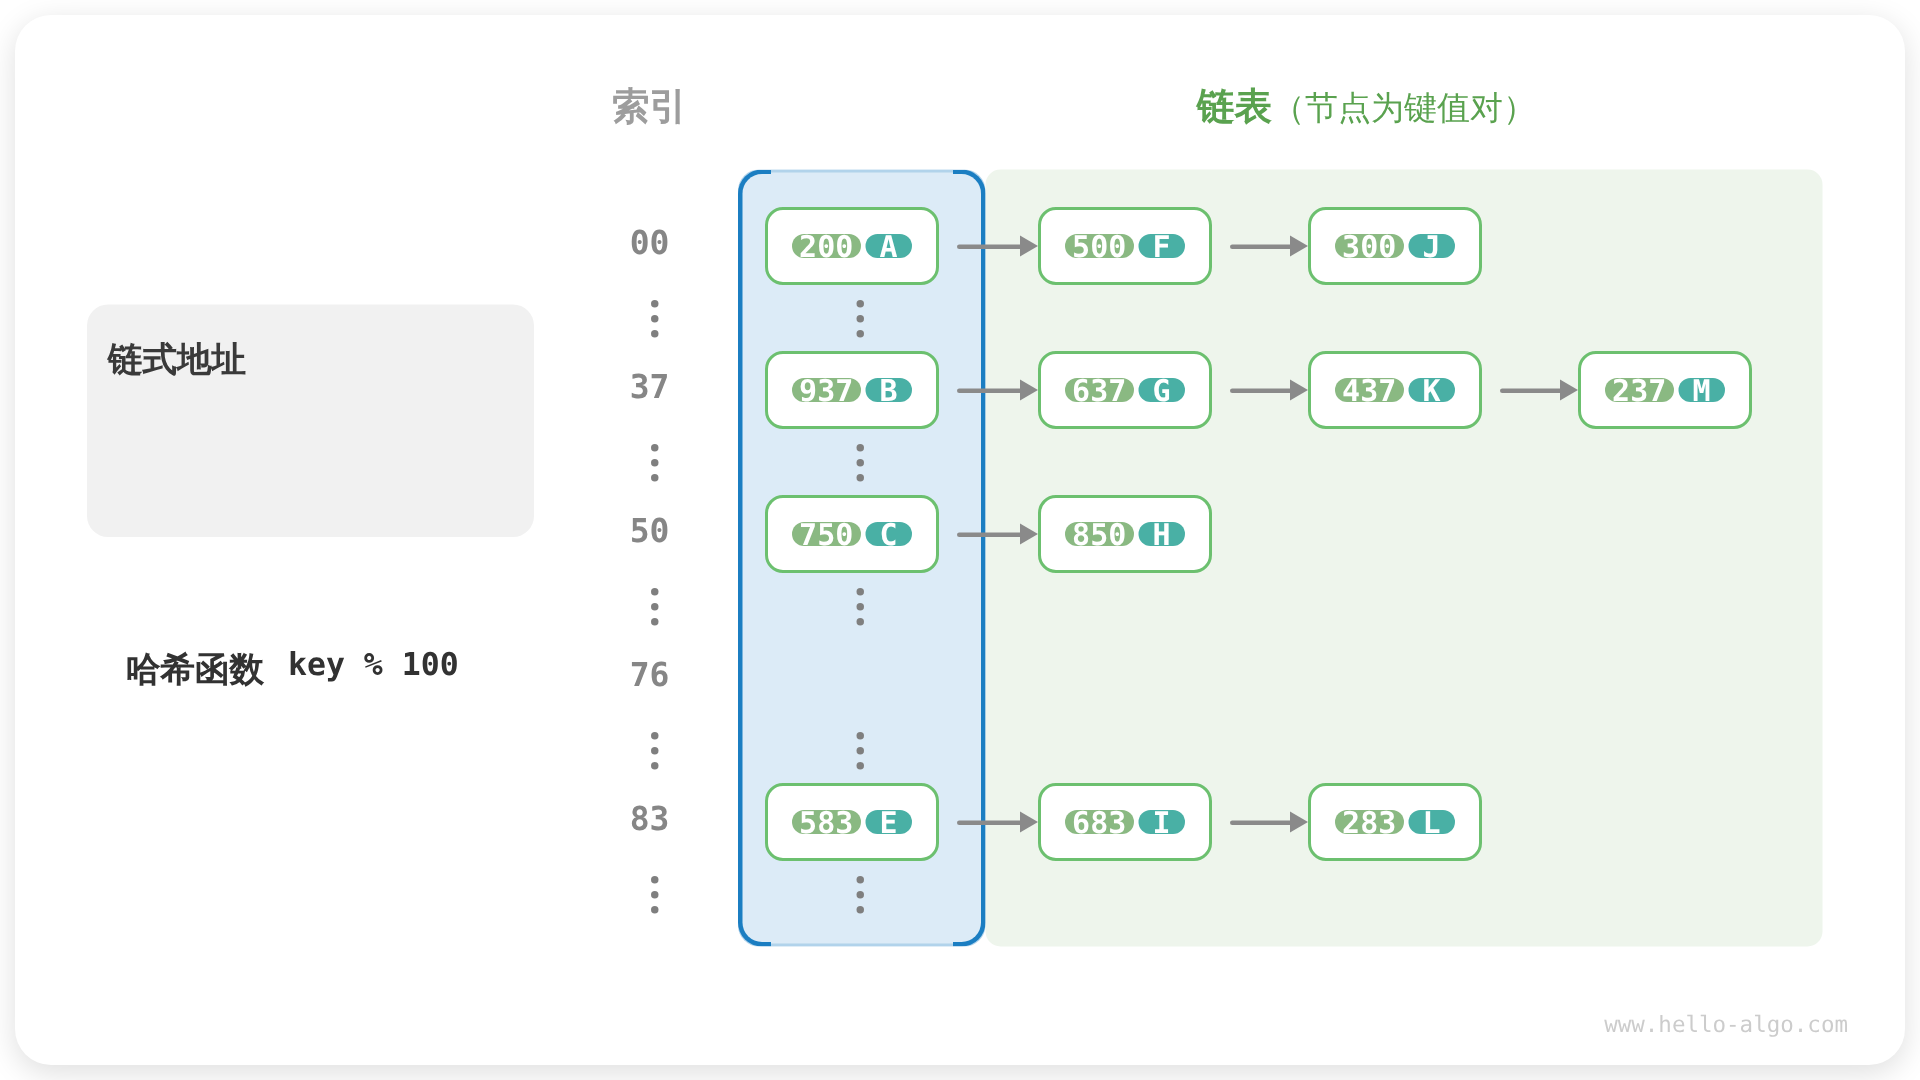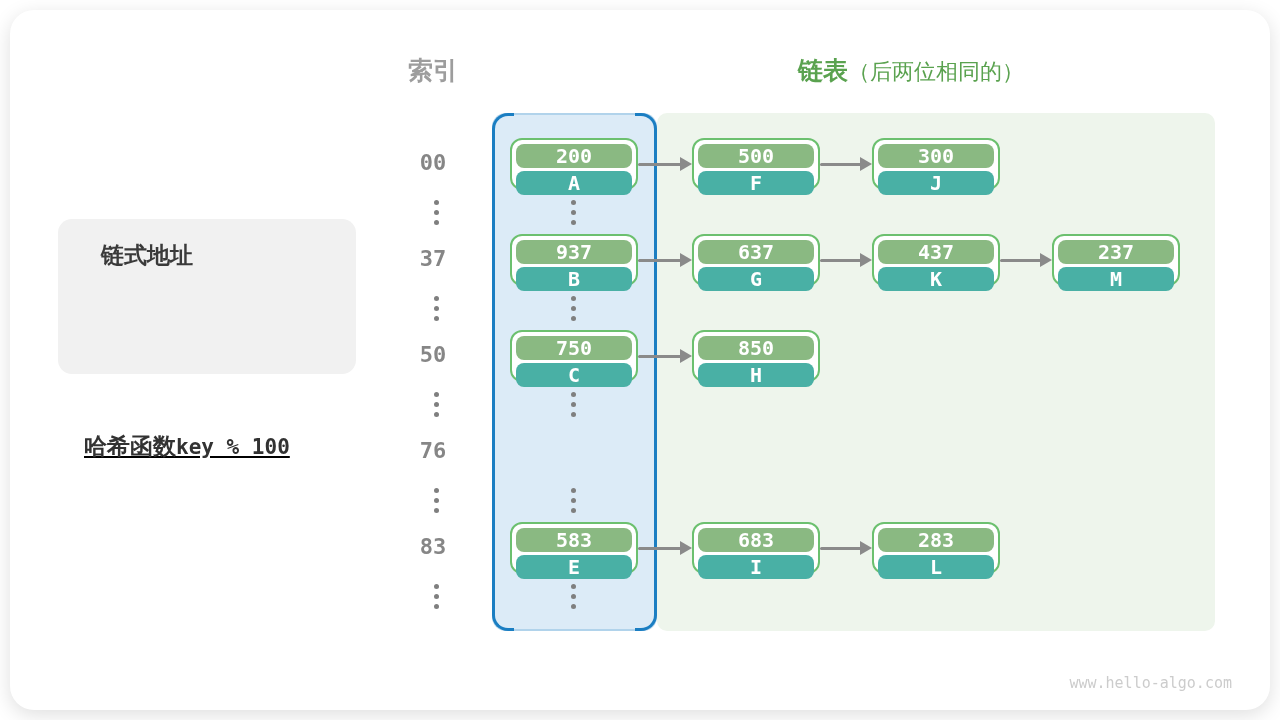--- a/index.html
+++ b/index.html
@@ -25,27 +25,27 @@
   .abs{position:absolute;}
 
   
   .col-head{font-size:25px;font-weight:bold;color:var(--gray-head);
     width:120px;text-align:center;white-space:nowrap;}
   .list-head{display:flex;align-items:flex-end;white-space:nowrap;color:var(--green-text);}
   .list-head .strong{font-size:25px;font-weight:bold;}
   .list-head .note{font-size:22px;font-weight:normal;}
 
   
-  .callout{left:48px;top:209px;width:298px;height:155px;background:#f1f1f1;
-    border-radius:14px;padding:21px 43px;}
+  .callout{left:48px;top:193px;width:298px;height:155px;background:#f1f1f1;
+    border-radius:14px;padding:21px 14px;}
   .callout-title{font-size:23px;font-weight:bold;color:var(--title-dark);white-space:nowrap;}
   .callout-body{margin-top:13px;font-size:21px;line-height:34px;color:var(--body-gray);white-space:nowrap;}
 
   .hashblock{left:74px;top:421px;}
-  .hash-title{display:flex;align-items:center;white-space:nowrap;text-decoration:underline;}
+  .hash-title{display:flex;align-items:flex-start;gap:16px;white-space:nowrap;}
   .hash-title .zh{font-size:23px;font-weight:bold;color:#323232;}
   .hash-title .code{font-size:21px;font-weight:bold;color:#323232;
     font-family:"DejaVu Sans Mono", monospace;}
   .hash-body{margin-top:12px;font-size:21px;line-height:33px;color:var(--body-gray);white-space:nowrap;}
   .hash-body .code{font-family:"DejaVu Sans Mono", monospace;margin-left:10px;}
 
   
   .array-panel{left:482px;top:103px;width:165px;height:518px;z-index:1;
     background:var(--array-fill);border:2px solid rgba(27,126,194,.22);border-radius:14px;}
   .list-panel{left:647px;top:103px;width:558px;height:518px;z-index:0;
@@ -54,22 +54,22 @@
   .bracket.l{left:482px;border:3px solid var(--blue);border-right:none;border-radius:16px 0 0 16px;}
   .bracket.r{left:625px;border:3px solid var(--blue);border-left:none;border-radius:0 16px 16px 0;}
 
   
   .idx{width:74px;height:28px;text-align:center;z-index:3;
     font-family:"DejaVu Sans Mono", monospace;font-size:22px;font-weight:600;color:var(--idx-gray);}
   .dots{display:flex;flex-direction:column;gap:5px;z-index:3;}
   .dots i{display:block;width:5px;height:5px;border-radius:50%;background:#7f7f7f;}
 
   
-  .node{width:128px;height:52px;z-index:3;display:flex;gap:3px;padding:4px;
-    background:#ffffff;border:2px solid var(--node-border);border-radius:12px;flex-direction:column;}
+  .node{width:116px;height:52px;z-index:3;display:flex;gap:3px;padding:16px;
+    background:#ffffff;border:2px solid var(--node-border);border-radius:12px;}
   .cell{border-radius:8px;display:flex;align-items:center;justify-content:center;
     color:#ffffff;font-family:"DejaVu Sans Mono", monospace;font-size:20px;font-weight:bold;}
   .cell.key{flex:1.45;background:var(--key-fill);}
   .cell.val{flex:1;background:var(--val-fill);}
 
   
   .arrow{height:14px;z-index:3;}
   .arrow .shaft{position:absolute;left:0;right:9px;top:5.5px;height:3px;
     background:var(--arrow-gray);border-radius:2px;}
   .arrow .head{position:absolute;right:0;top:0;width:0;height:0;
@@ -80,21 +80,21 @@
     font-size:15px;color:var(--watermark);white-space:nowrap;margin-left:16px;}
 </style>
 </head>
 <body>
 
 <div class="card">
 
   <div class="abs col-head" style="left:363px;top:44px">索引</div>
   <div class="abs list-head" style="left:788px;top:44px">
     <span class="strong">链表</span>
-    <span class="note">（后两位相同的）</span>
+    <span class="note">（节点为键值对）</span>
   </div>
 
   <div class="abs callout">
     <div class="callout-title">链式地址</div>
   </div>
 
   <div class="abs hashblock">
     <div class="hash-title">
       <span class="zh">哈希函数</span>
       <span class="code">key % 100</span>

